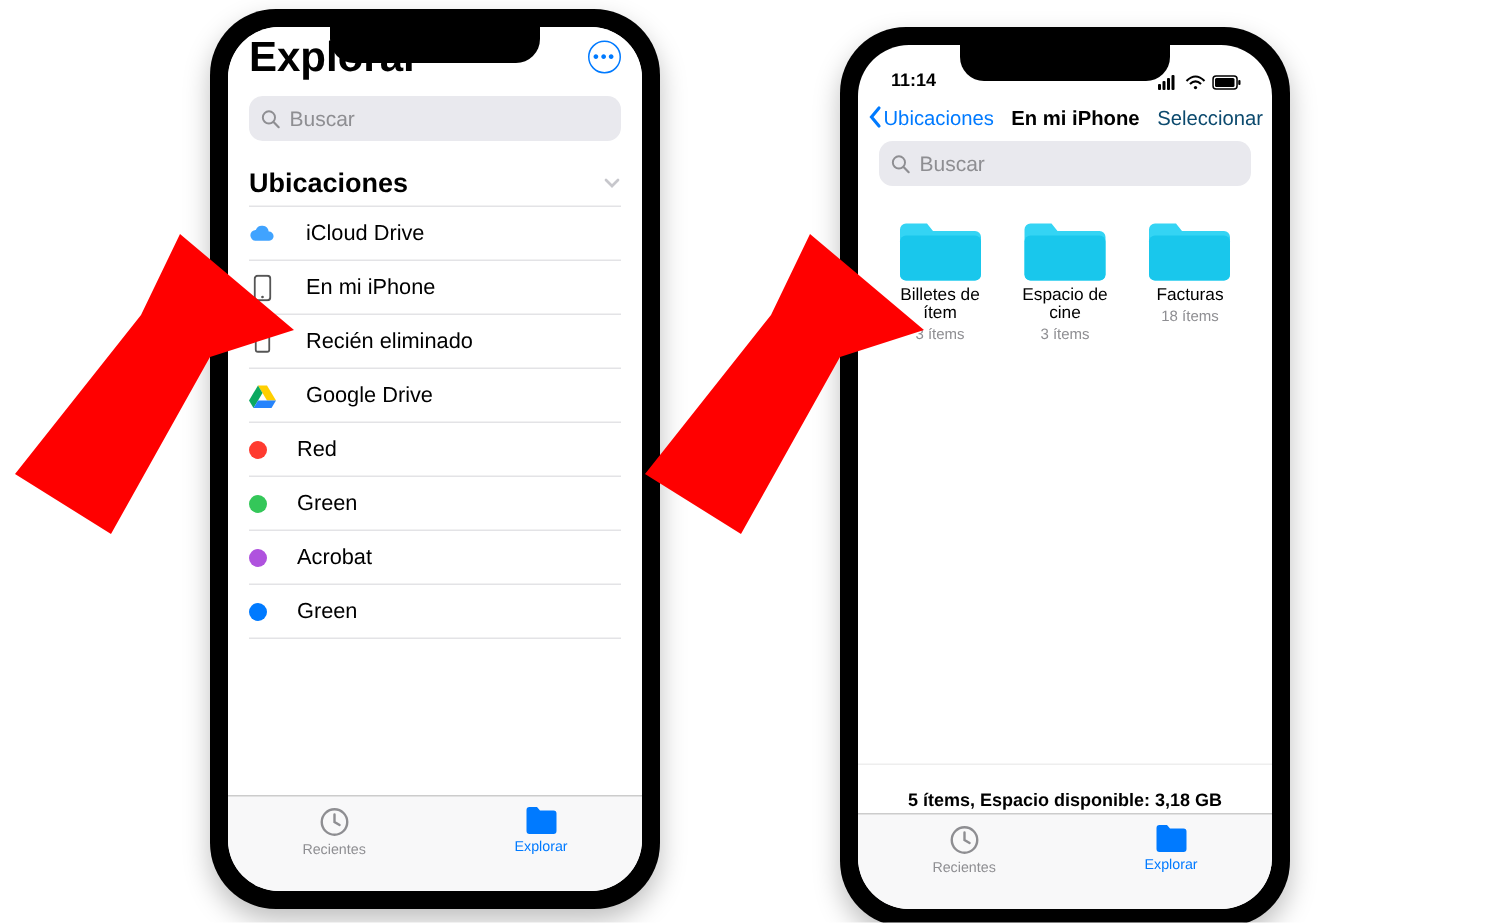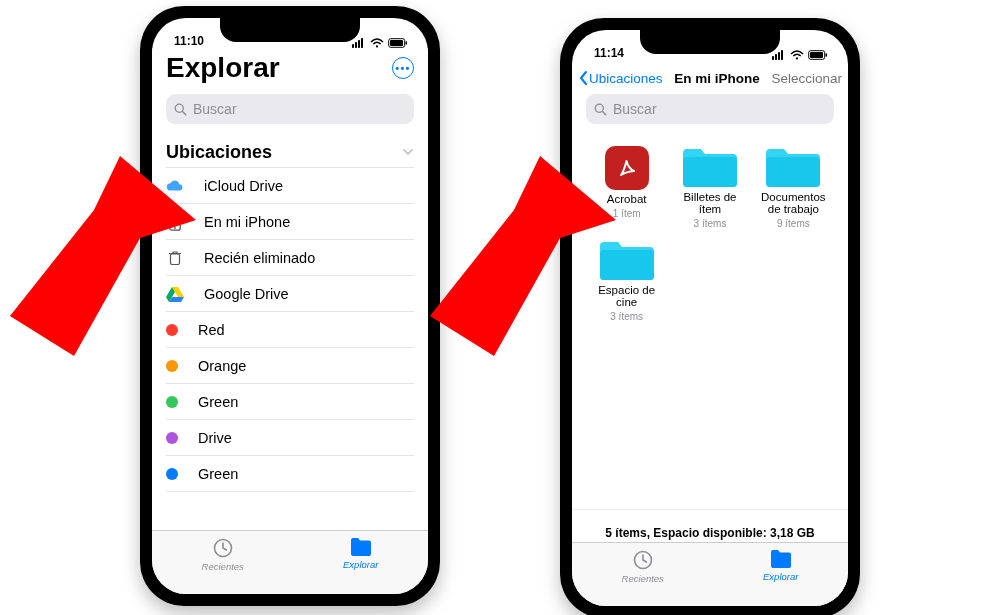--- a/index.html
+++ b/index.html
@@ -55,31 +55,31 @@
   .row:first-of-type { border-top:none; }
   .dot { width:12px; height:12px; border-radius:50%; }
   .loc-icon { width:18px; height:18px; display:inline-flex; align-items:center; justify-content:center; }
 
   
   .tabbar {
     height:64px; border-top:0.6px solid #ccc; background:#f8f8f9;
     display:flex; justify-content:space-around; align-items:flex-start;
     padding-top:6px; font-size:9.5px;
   }
-  .tab { display:flex; flex-direction:column; align-items:center; gap:2px; color:#8e8e92;font-style:italic; }
+  .tab { display:flex; flex-direction:column; align-items:center; gap:2px; color:#8e8e92; }
   .tab.active { color:#007aff; }
 
   
   .nav {
     height:34px; display:flex; align-items:center; justify-content:space-between;
     padding:6px 6px 4px; font-size:13.5px;
   }
   .nav .back { color:#007aff; display:flex; align-items:center; gap:1px; }
   .nav .title { font-weight:600; }
-  .nav .act { color:#737373; }
+  .nav .act { color:#0c4a6e; }
 
   
   .grid { display:grid; grid-template-columns:repeat(3,1fr); gap:10px 6px; padding:12px 2px; }
   .cell { display:flex; flex-direction:column; align-items:center; font-size:11.5px; gap:3px; text-align:center; }
   .folder {
     width:56px; height:42px; border-radius:4px; display:inline-block;
   }
   .acrobat {
     width:44px; height:44px; border-radius:10px; background:#c3211f;
     display:flex; align-items:center; justify-content:center; position:relative;
@@ -89,45 +89,20 @@
   .footer-line {
     text-align:center; font-size:12px; font-weight:600; padding:16px 0 2px; border-top:.6px solid #eee;
   }
 </style>
 </head>
 <body>
 
 <div class="phone" style="left:140px; top:6px;">
   <div class="screen">
     <div class="notch"></div>
-    <div class="status-bar">
-      <span>11:10</span>
-      <span class="status-icons">
-        <svg width="14" height="10" viewBox="0 0 14 10">
-            <g fill="#000">
-              <rect x="0" y="6" width="2" height="4" rx=".7"></rect>
-              <rect x="3" y="4" width="2" height="6" rx=".7"></rect>
-              <rect x="6" y="2" width="2" height="8" rx=".7"></rect>
-              <rect x="9" y="0" width="2" height="10" rx=".7"></rect>
-            </g>
-          </svg>
-        <svg width="14" height="10" viewBox="0 0 14 10">
-            <g stroke="#000" fill="none" stroke-width="1.4">
-              <path d="M1 4 Q7 -2 13 4"></path>
-              <path d="M3.3 6 Q7 2.4 10.7 6"></path>
-              <circle cx="7" cy="8.4" r="1.1" fill="#000" stroke="none"></circle>
-            </g>
-          </svg>
-        <svg width="20" height="10" viewBox="0 0 20 10">
-            <rect x=".7" y=".7" width="16" height="8.6" rx="2" fill="none" stroke="#000" stroke-width="1"></rect>
-            <rect x="2" y="2" width="13" height="6" rx="1" fill="#000"></rect>
-            <rect x="17.5" y="3.3" width="1.5" height="3.4" rx=".7" fill="#000"></rect>
-          </svg>
-      </span>
-    </div>
 
     <div class="content">
       <div class="large-title">
         <span>Explorar</span>
         <span class="more-icon">•••</span>
       </div>
 
       <div class="search">
         <svg width="13" height="13" viewBox="0 0 16 16">
             <circle cx="6.5" cy="6.5" r="5" fill="none" stroke="#8e8e92" stroke-width="1.6"></circle>
@@ -179,30 +154,26 @@
           </span>
         <span>Google Drive</span>
       </div>
 
 
       <div class="row">
           <span class="dot" style="background:#ff3b30"></span>
           <span>Red</span>
         </div>
       <div class="row">
-          <span class="dot" style="background:#ff9500"></span>
-          <span>Orange</span>
-        </div>
-      <div class="row">
           <span class="dot" style="background:#34c759"></span>
           <span>Green</span>
         </div>
       <div class="row">
           <span class="dot" style="background:#af52de"></span>
-          <span>Drive</span>
+          <span>Acrobat</span>
         </div>
       <div class="row">
           <span class="dot" style="background:#007aff"></span>
           <span>Green</span>
         </div>
       <div class="row"></div>
 
     </div>
 
     <div class="tabbar">
@@ -267,51 +238,42 @@
       <div class="search">
         <svg width="13" height="13" viewBox="0 0 16 16">
             <circle cx="6.5" cy="6.5" r="5" fill="none" stroke="#8e8e92" stroke-width="1.6"></circle>
             <line x1="10.5" y1="10.5" x2="14.5" y2="14.5" stroke="#8e8e92" stroke-width="1.8" stroke-linecap="round"></line>
           </svg>
         <span>Buscar</span>
       </div>
 
       <div class="grid">
         <div class="cell">
-          <span class="acrobat">
-            <svg width="30" height="30" viewBox="0 0 30 30">
-                <path d="M9 22c3-2 7-3.5 13-4-4.2-2-6.4-5.5-7.5-10-2 8-3.8 11.8-5.5 14Z" fill="none" stroke="#fff" stroke-width="2" stroke-linecap="round" stroke-linejoin="round"></path>
-              </svg>
-          </span>
-          <span>Acrobat</span>
-          <span class="sub">1 ítem</span>
+          <svg class="folder" viewBox="0 0 56 42">
+              <path d="M1 7a4 4 0 0 1 4-4h14l4 5h28a4 4 0 0 1 4 4v25a4 4 0 0 1-4 4H5a4 4 0 0 1-4-4Z" fill="#34d4f4"></path>
+              <rect x="1" y="11" width="54" height="30" rx="4" fill="#19c7ec"></rect>
+            </svg>
+          <span>Billetes de ítem</span>
+          <span class="sub">3 ítems</span>
         </div>
         <div class="cell">
           <svg class="folder" viewBox="0 0 56 42">
               <path d="M1 7a4 4 0 0 1 4-4h14l4 5h28a4 4 0 0 1 4 4v25a4 4 0 0 1-4 4H5a4 4 0 0 1-4-4Z" fill="#34d4f4"></path>
               <rect x="1" y="11" width="54" height="30" rx="4" fill="#19c7ec"></rect>
             </svg>
-          <span>Billetes de ítem</span>
+          <span>Espacio de cine</span>
           <span class="sub">3 ítems</span>
         </div>
         <div class="cell">
           <svg class="folder" viewBox="0 0 56 42">
               <path d="M1 7a4 4 0 0 1 4-4h14l4 5h28a4 4 0 0 1 4 4v25a4 4 0 0 1-4 4H5a4 4 0 0 1-4-4Z" fill="#34d4f4"></path>
               <rect x="1" y="11" width="54" height="30" rx="4" fill="#19c7ec"></rect>
             </svg>
-          <span>Documentos de trabajo</span>
-          <span class="sub">9 ítems</span>
-        </div>
-        <div class="cell">
-          <svg class="folder" viewBox="0 0 56 42">
-              <path d="M1 7a4 4 0 0 1 4-4h14l4 5h28a4 4 0 0 1 4 4v25a4 4 0 0 1-4 4H5a4 4 0 0 1-4-4Z" fill="#34d4f4"></path>
-              <rect x="1" y="11" width="54" height="30" rx="4" fill="#19c7ec"></rect>
-            </svg>
-          <span>Espacio de cine</span>
-          <span class="sub">3 ítems</span>
+          <span>Facturas</span>
+          <span class="sub">18 ítems</span>
         </div>
       </div>
     </div>
 
     <div class="footer-line">5 ítems, Espacio disponible: 3,18 GB</div>
 
     <div class="tabbar">
       <div class="tab">
         <svg width="22" height="22" viewBox="0 0 22 22">
             <circle cx="11" cy="11" r="8.5" fill="none" stroke="#8e8e92" stroke-width="1.6"></circle>

